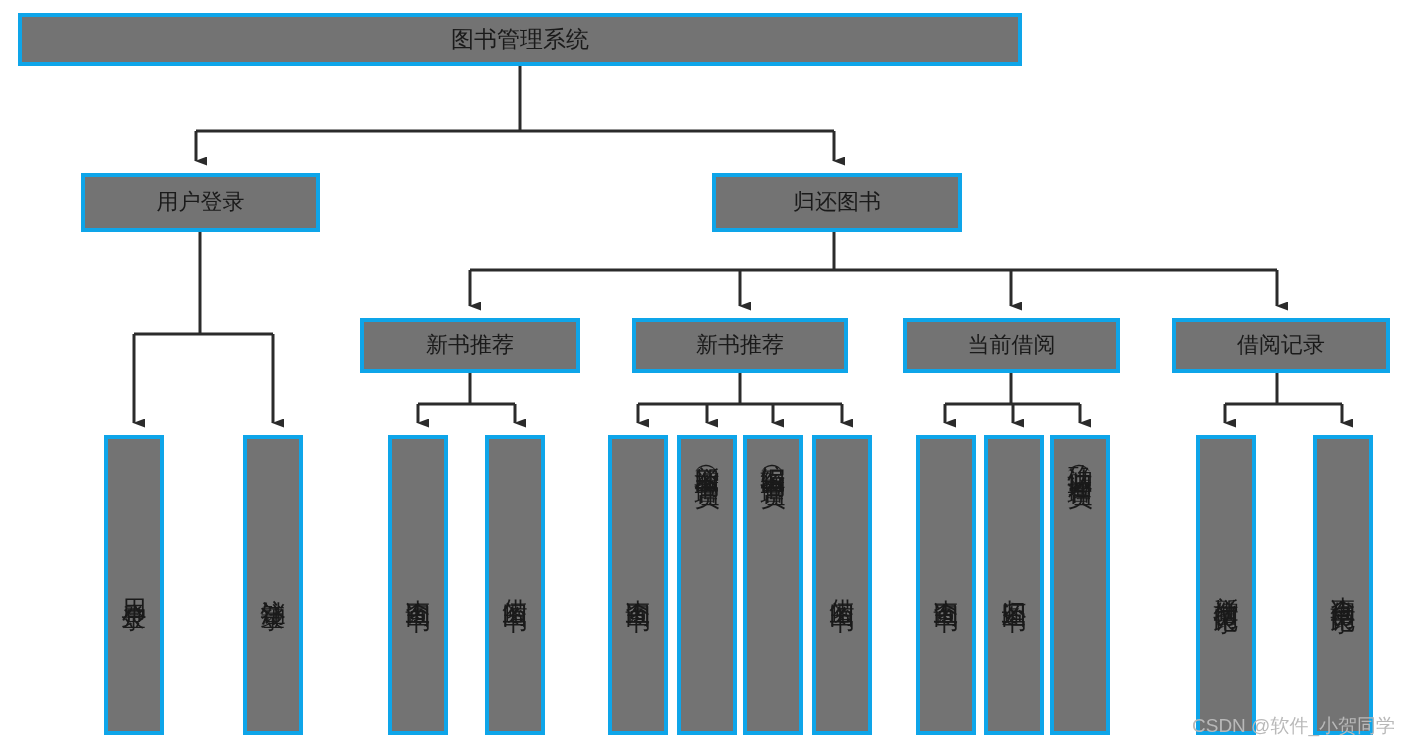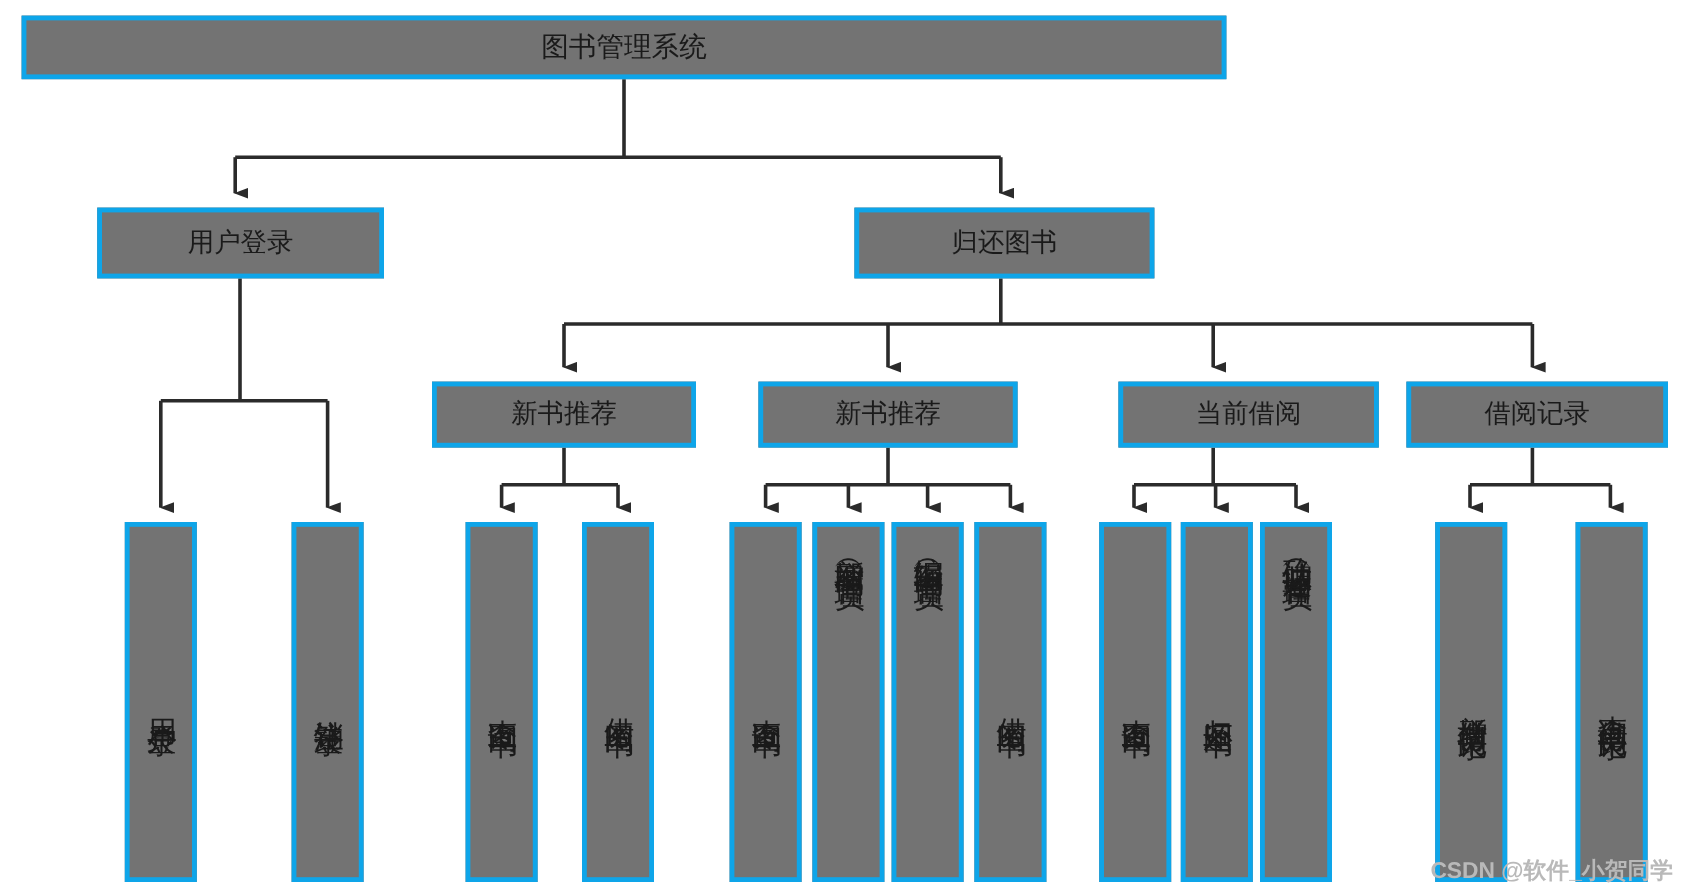--- a/index.html
+++ b/index.html
@@ -138,21 +138,21 @@
   <div class="node horizontal" style="left:712px; top:173px; width:250px; height:59px;">
     <span class="node-label">归还图书</span>
   </div>
 
   <div class="node horizontal" style="left:360px; top:318px; width:220px; height:55px;align-items:center;">
     <span class="node-label">新书推荐</span>
   </div>
   <div class="node horizontal" style="left:632px; top:318px; width:216px; height:55px;">
     <span class="node-label">新书推荐</span>
   </div>
-  <div class="node horizontal" style="left:932px; top:318px; width:217px; height:55px;">
+  <div class="node horizontal" style="left:903px; top:318px; width:217px; height:55px;">
     <span class="node-label">当前借阅</span>
   </div>
   <div class="node horizontal" style="left:1172px; top:318px; width:218px; height:55px;align-items:center;">
     <span class="node-label">借阅记录</span>
   </div>
 
   <div class="node vertical centered" style="left:104px; top:435px; width:60px; height:300px;">
     <span class="node-label">用户登录</span>
   </div>
   <div class="node vertical centered" style="left:243px; top:435px; width:60px; height:300px;">
@@ -189,15 +189,15 @@
     <span class="node-label">确认归还（管理员）</span>
   </div>
 
   <div class="node vertical centered" style="left:1196px; top:435px; width:60px; height:300px;">
     <span class="node-label">新增借阅记录</span>
   </div>
   <div class="node vertical centered" style="left:1313px; top:435px; width:60px; height:300px;">
     <span class="node-label">查询借阅记录</span>
   </div>
 
-  <div class="watermark" style="left:1192px; top:713px;font-weight:bold;">CSDN @软件_小贺同学</div>
+  <div class="watermark" style="left:1192px; top:713px;">CSDN @软件_小贺同学</div>
 
 </div>
 
 </body></html>

